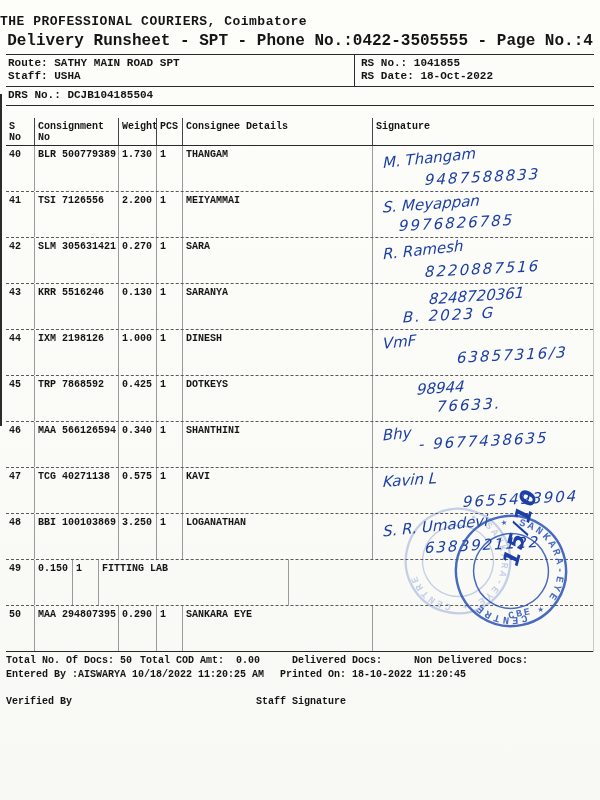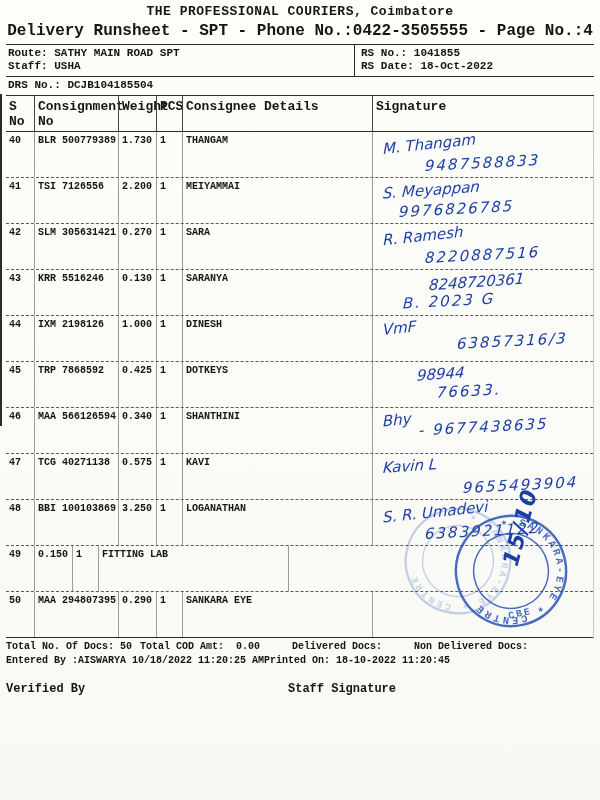--- a/index.html
+++ b/index.html
@@ -3,32 +3,32 @@
 <meta charset="utf-8">
 <style>
   * { margin:0; padding:0; box-sizing:border-box; }
   html,body { background:#ffffff; }
   .page {
     position:relative; width:600px; height:800px; overflow:hidden;
     background:linear-gradient(#fdfdfa, #f8f8f4);
     font-family:"Liberation Mono", monospace; color:#151515;
   }
   
-  .title { text-align:center; font-weight:bold; font-size:13px; padding-top:4px; letter-spacing:.5px; }
+  .title { font-weight:bold; font-size:13px; padding-top:14px; letter-spacing:.5px; }
   .subtitle { text-align:center; font-weight:bold; font-size:16px; margin-top:3px; }
-  .info-box { margin:4px 6px 0 6px; border-top:1.5px solid #2a2a2a; border-bottom:1.5px solid #2a2a2a; font-size:11px; font-weight:bold; }
+  .info-box { margin:4px 6px 12px 6px; border-top:1.5px solid #2a2a2a; border-bottom:1.5px solid #2a2a2a; font-size:11px; font-weight:bold; }
   .info-row1 { display:flex; border-bottom:1.5px solid #2a2a2a; }
   .info-row1-left { width:348px; padding:2px 2px 3px 2px; }
   .info-row1-left div { line-height:13px; }
   .info-row1-right { flex:1; border-left:1.5px solid #2a2a2a; padding:2px 4px 3px 6px; }
   .info-row1-right div { line-height:13px; }
   .info-row2 { padding:2px 2px 3px 2px; line-height:13px; }
   
   .table { margin:0 6px; font-weight:bold; }
-  .thead { display:flex; border-bottom:1.5px solid #2a2a2a; font-size:13px; }
+  .thead { display:flex; border-bottom:1.5px solid #2a2a2a; font-size:10px; }
   .c { padding:3px 2px 2px 3px; }
   .col-sno { width:28px; }
   .col-con { width:84px; border-left:1px solid #444; }
   .col-wt  { width:38px; border-left:1px solid #444; }
   .col-pcs { width:26px; border-left:1px solid #444; }
   .col-cons{ width:190px; border-left:1px solid #444; }
   .col-sig { flex:1; border-left:1px solid #444; position:relative; }
   .tbody .trow { display:flex; height:46px; border-bottom:1px dashed #5a5a5a; font-size:10px; position:relative; }
   .tbody .trow:last-child { border-bottom:1.5px solid #2a2a2a; }
   .tbody .c { border-color:#9a9a9a; }
@@ -48,22 +48,22 @@
   .trow:nth-child(6) .sig1 { left:44px; }
   .trow:nth-child(6) .sig2 { left:64px; top:20px; }
   .trow:nth-child(7) .sig2 { left:46px; top:10px; }
   .trow:nth-child(8) .sig2 { left:90px; }
   
   .totals-line { display:flex; margin:0 6px; font-size:10px; font-weight:bold; padding-top:3px; }
   .totals-line .t1 { width:134px; }
   .totals-line .t2 { width:96px; }
   .totals-line .t3 { width:34px; }
   .totals-line .t4 { width:122px;margin-left:22px; }
-  .entered-line { display:flex; gap:0; margin:3px 6px 0 6px; font-size:10px; font-weight:bold; }
-  .verify-row { display:flex; margin:16px 6px 0 6px; font-size:12px; font-weight:bold;gap:32px; }
+  .entered-line { display:flex; gap:16px; margin:3px 6px 0 6px; font-size:10px; font-weight:bold; }
+  .verify-row { display:flex; margin:16px 6px 0 6px; font-size:10px; font-weight:bold; }
   .verify-row .v1 { width:250px; }
   
   .stamp-wrap { position:absolute; pointer-events:none; }
   .main-stamp { left:452px; top:512px; width:118px; height:118px; transform:rotate(-12deg); opacity:.85; }
   .faint-stamp { left:402px; top:505px; width:112px; height:112px; transform:rotate(16deg); opacity:.25; }
   .stamp-date {
     position:absolute; left:498px; top:562px; color:#1c3fa6; font-size:22px; font-weight:bold;
     font-family:"DejaVu Sans", sans-serif; font-style:italic; transform:rotate(-75deg); transform-origin:left top;
     letter-spacing:2px;
   }

